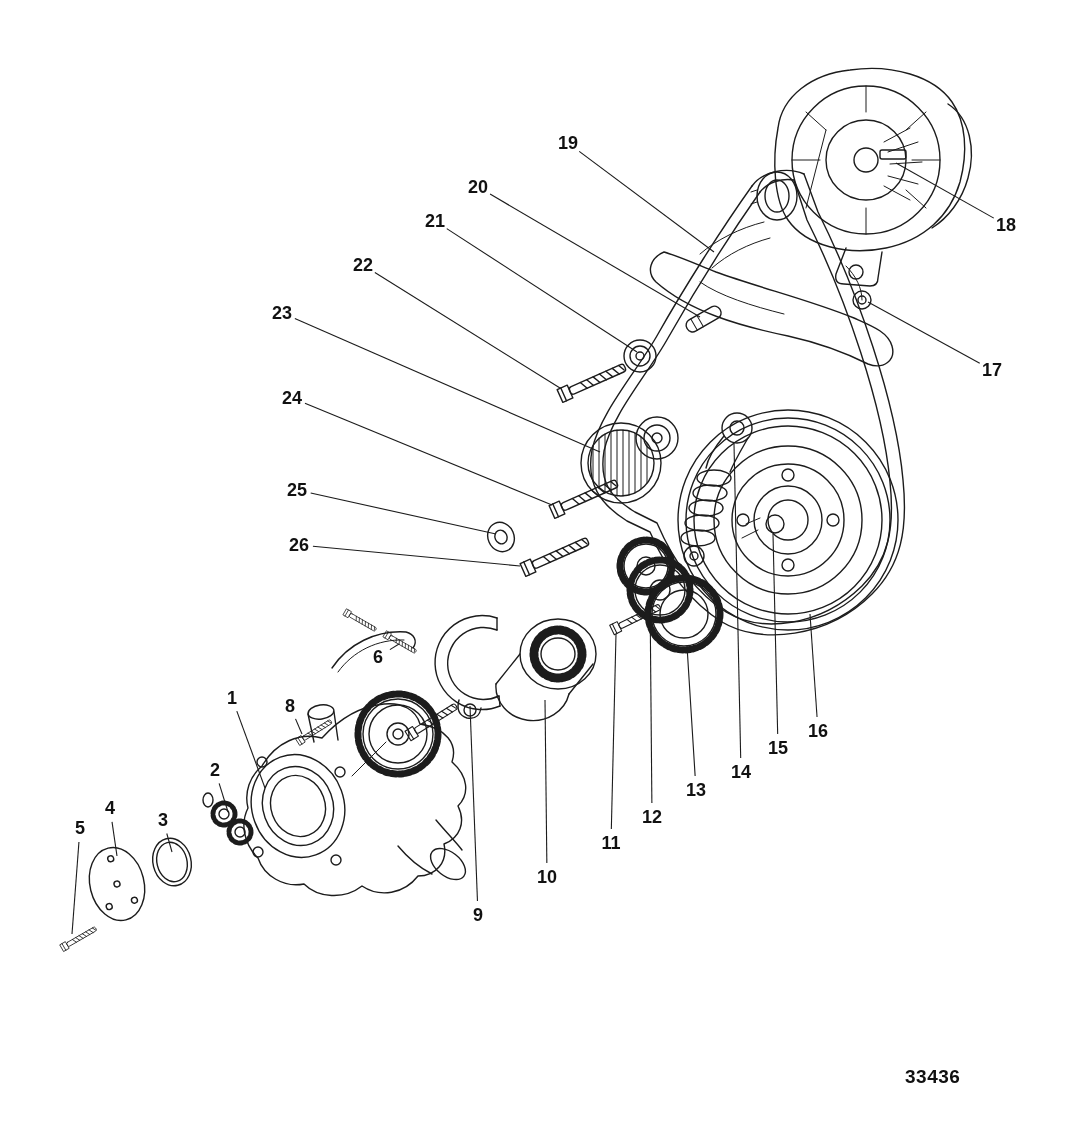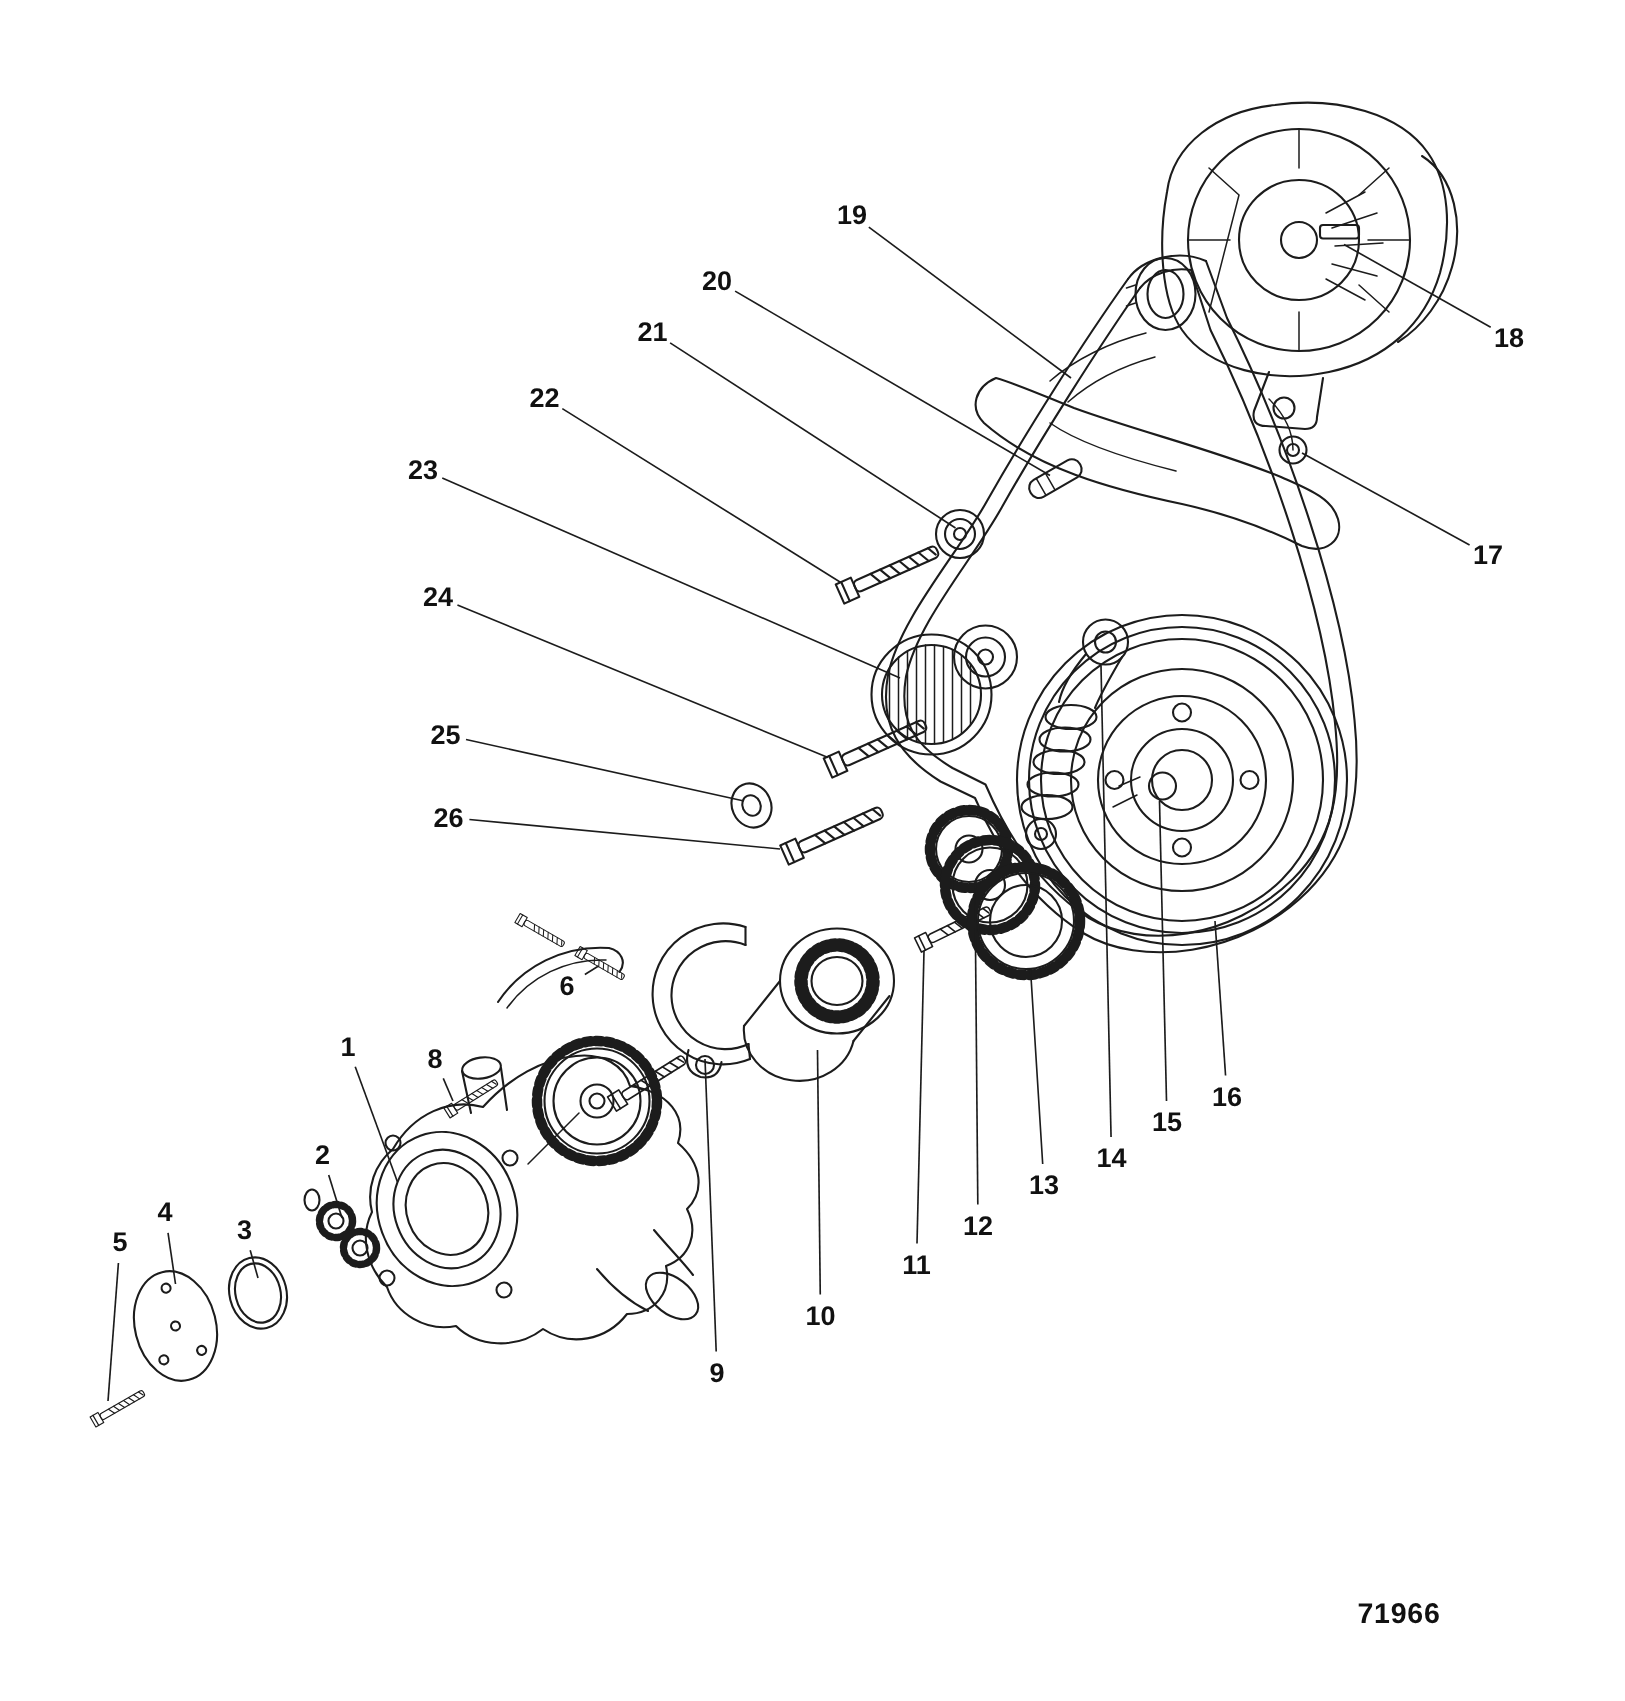--- a/index.html
+++ b/index.html
@@ -269,14 +269,14 @@
         <text x="282" y="313" class="callout">23</text>
         <line x1="304.94652437979704" y1="403.3279927255319" x2="552" y2="505" class="leader"></line>
         <text x="292" y="398" class="callout">24</text>
         <line x1="310.66984369765606" y1="493.0224780035019" x2="496" y2="534" class="leader"></line>
         <text x="297" y="490" class="callout">25</text>
         <line x1="312.9372197338108" y1="546.3243511964255" x2="520" y2="566" class="leader"></line>
         <text x="299" y="545" class="callout">26</text>
       </g>
   </svg>
 
-  <div class="fig-number">71966</div>
+  <div class="fig-number">33436</div>
 </div>
 
 </body></html>

